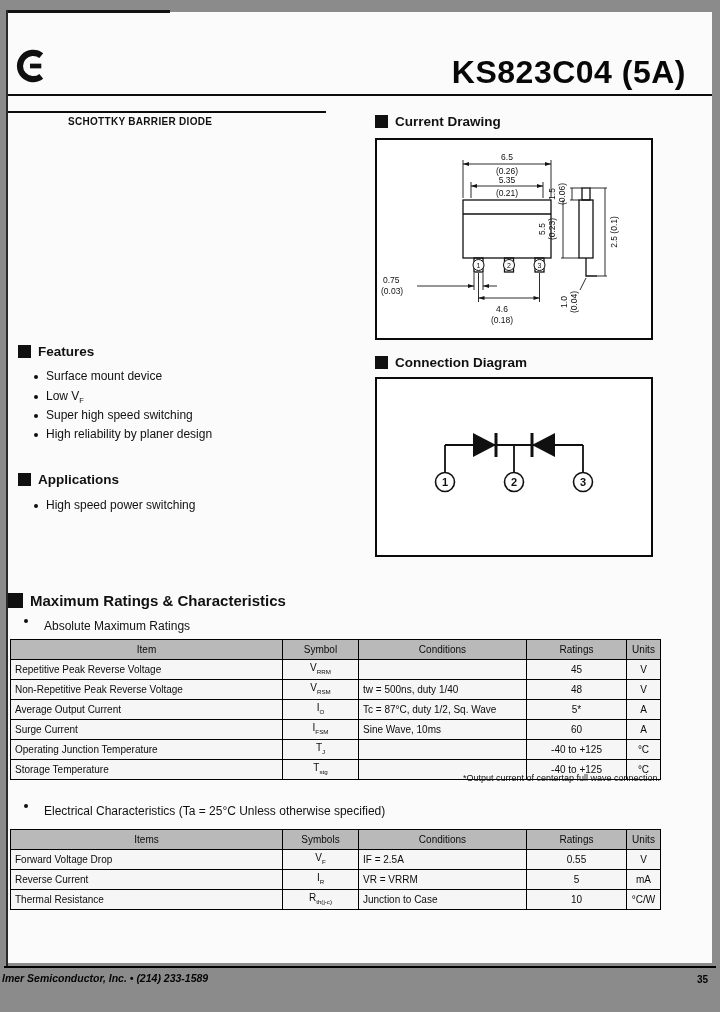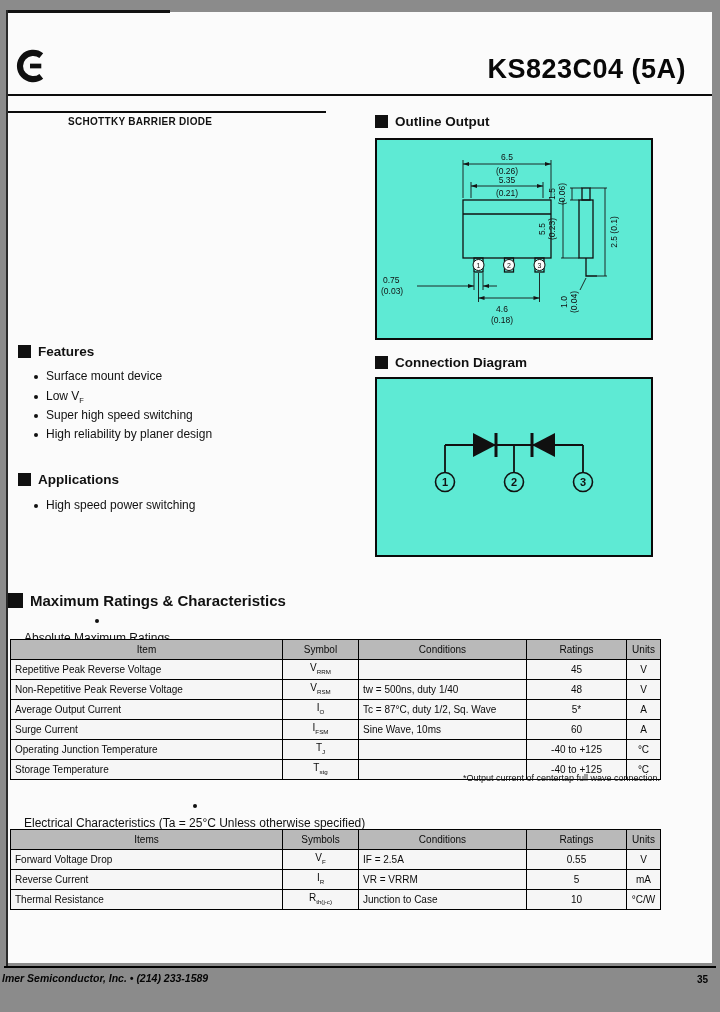--- a/index.html
+++ b/index.html
@@ -8,40 +8,40 @@
 
   .screen { position:relative; width:720px; height:1012px; background:#8b8b8b; overflow:hidden; }
   .page   { position:absolute; left:8px; top:12px; width:704px; height:951px; background:#fbfbfb; }
 
   
   .edge-top  { position:absolute; left:8px;  top:10px; width:162px; height:3px; background:#121212; }
   .edge-left { position:absolute; left:6px;  top:10px; width:2px;  height:956px; background:#2a2a2a; }
 
   .logo { position:absolute; left:14px; top:46px; width:32px; height:40px; }
 
-  .title { position:absolute; top:54px; right:34px; font-size:27px; font-weight:bold; letter-spacing:.5px; color:#080808; }
+  .title { position:absolute; top:54px; right:34px; font-size:32px; font-weight:bold; letter-spacing:.5px; color:#080808; }
 
   .rule-full    { position:absolute; left:8px; top:94px;  width:704px; height:2px; background:#0c0c0c; }
   .rule-partial { position:absolute; left:8px; top:111px; width:318px; height:2px; background:#0c0c0c; }
 
   .subtitle { position:absolute; left:68px; top:116px; font-size:10px; font-weight:bold; letter-spacing:.3px; }
 
   .sec-head { position:absolute; display:flex; align-items:center; gap:7px; font-weight:bold; font-size:13.5px; }
   .sec-head .sq { width:13px; height:13px; background:#101010; flex:0 0 auto; }
   .sec-head.big { font-size:15px; }
   .sec-head.big .sq { width:15px; height:15px; }
 
-  .frame { position:absolute; border:2px solid #0a0a0a; background:#5eead4; }
+  .frame { position:absolute; border:2px solid #0a0a0a; background:#ffffff; }
   #outline-frame    { left:375px; top:138px; width:278px; height:202px; }
   #connection-frame { left:375px; top:377px; width:278px; height:180px; }
 
   .li { position:absolute; display:flex; align-items:center; gap:8px; font-size:12px; }
   .li .dot { width:4px; height:4px; border-radius:50%; background:#101010; flex:0 0 auto; }
 
-  .bullet-head { position:absolute; display:flex; align-items:center; gap:8px; font-size:12px;flex-direction:column; }
+  .bullet-head { position:absolute; display:flex; align-items:flex-start; gap:16px; font-size:12px; }
   .bullet-head .dot { width:4px; height:4px; border-radius:50%; background:#101010; flex:0 0 auto; }
 
   sub { font-size:0.62em; }
 
   table.spec { position:absolute; left:10px; width:650px; border-collapse:collapse; table-layout:fixed;
                font-size:10px; color:#0b0b0b; background:#f6f6f6; }
   #abs-table  { top:639px; }
   #elec-table { top:829px; }
   .spec th, .spec td { border:1px solid #000; height:20px; line-height:12px; padding:0 4px;
                        overflow:hidden; white-space:nowrap; font-weight:normal; }
@@ -71,21 +71,21 @@
     <path d="M29 9 A14 14 0 1 0 29 31" fill="none" stroke="#101010" stroke-width="6.5"></path>
     <path d="M17 20 h12" stroke="#101010" stroke-width="5"></path>
   </svg>
   <div class="title">KS823C04  (5A)</div>
   <div class="rule-full"></div>
   <div class="rule-partial"></div>
   <div class="subtitle">SCHOTTKY BARRIER DIODE</div>
 
   <div class="sec-head" style="left:375px; top:114px;">
     <span class="sq"></span>
-    <span>Outline Output</span>
+    <span>Current Drawing</span>
   </div>
   <div class="frame" id="outline-frame">
     <svg class="dwg" width="274" height="198" viewBox="0 0 274 198">
       <g stroke="#151515" stroke-width="0.9" fill="none">
 
         <line x1="86" y1="58" x2="86" y2="20"></line>
           <line x1="174" y1="58" x2="174" y2="20"></line>
         <line x1="86" y1="24" x2="174" y2="24"></line>
 
         <line x1="94" y1="58" x2="94" y2="42"></line>

